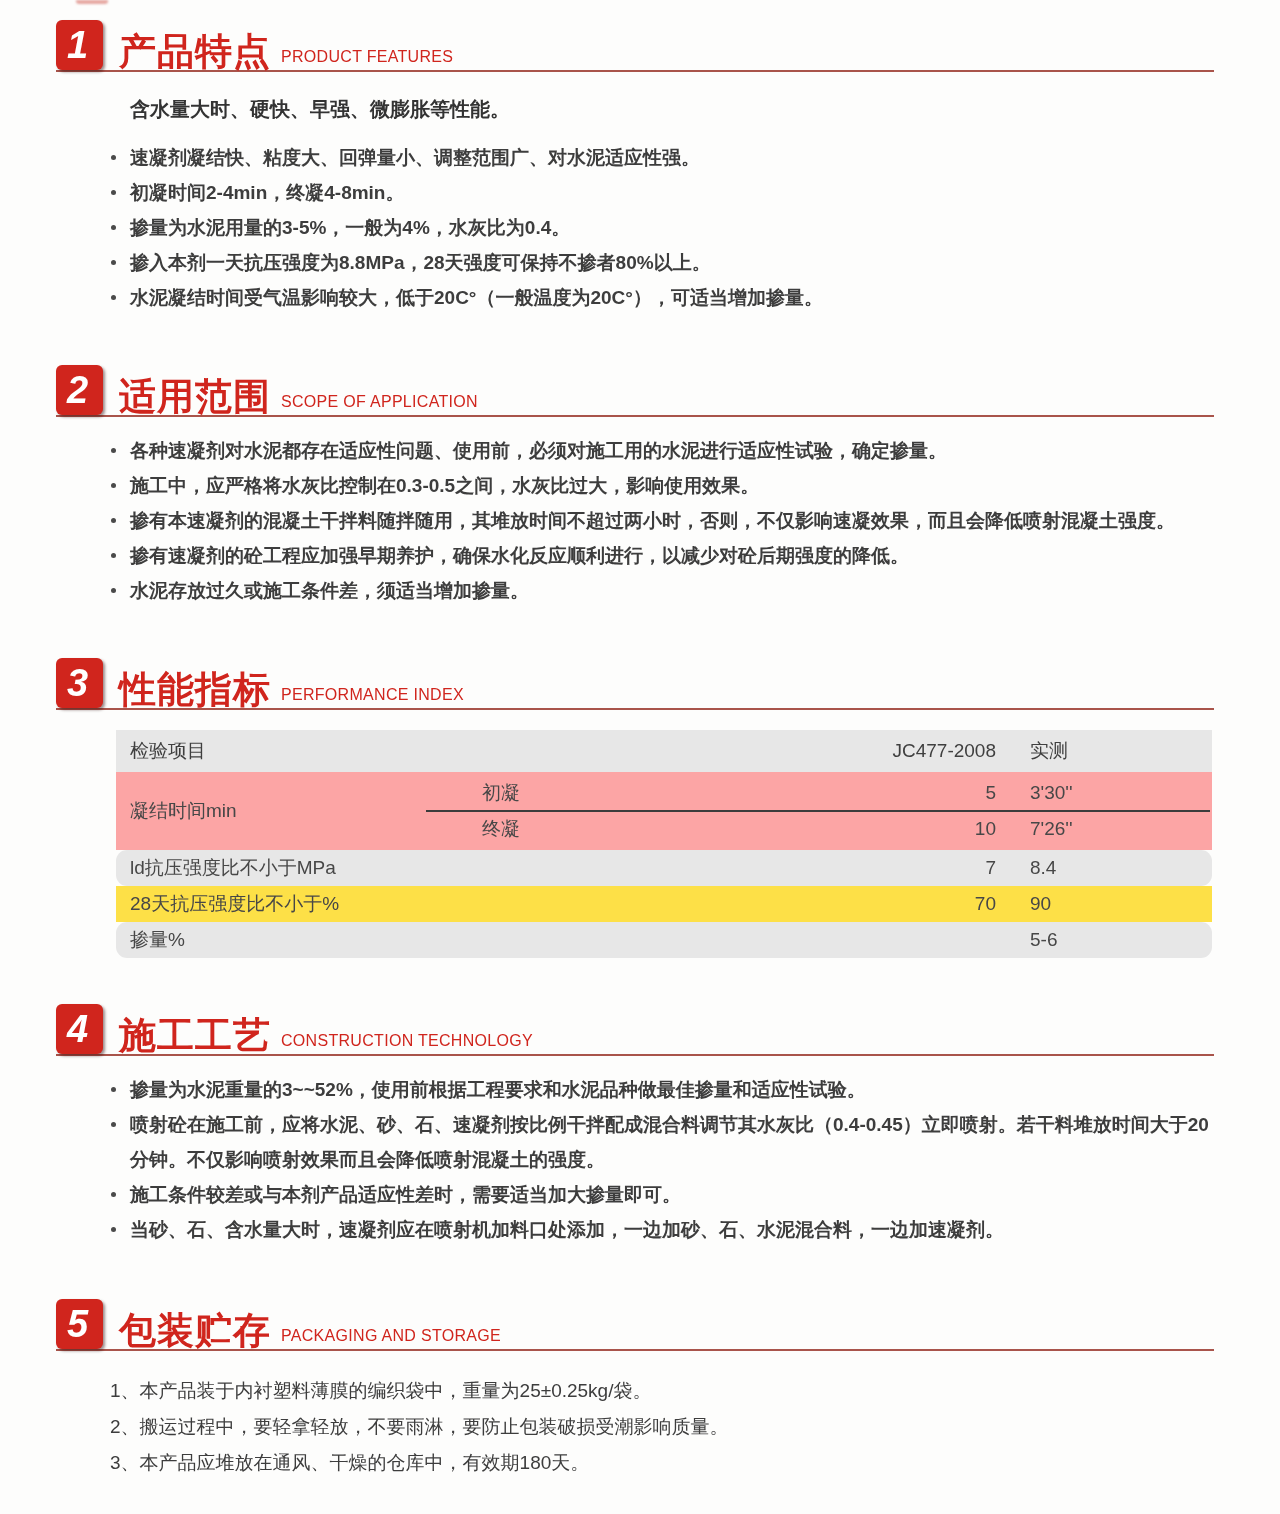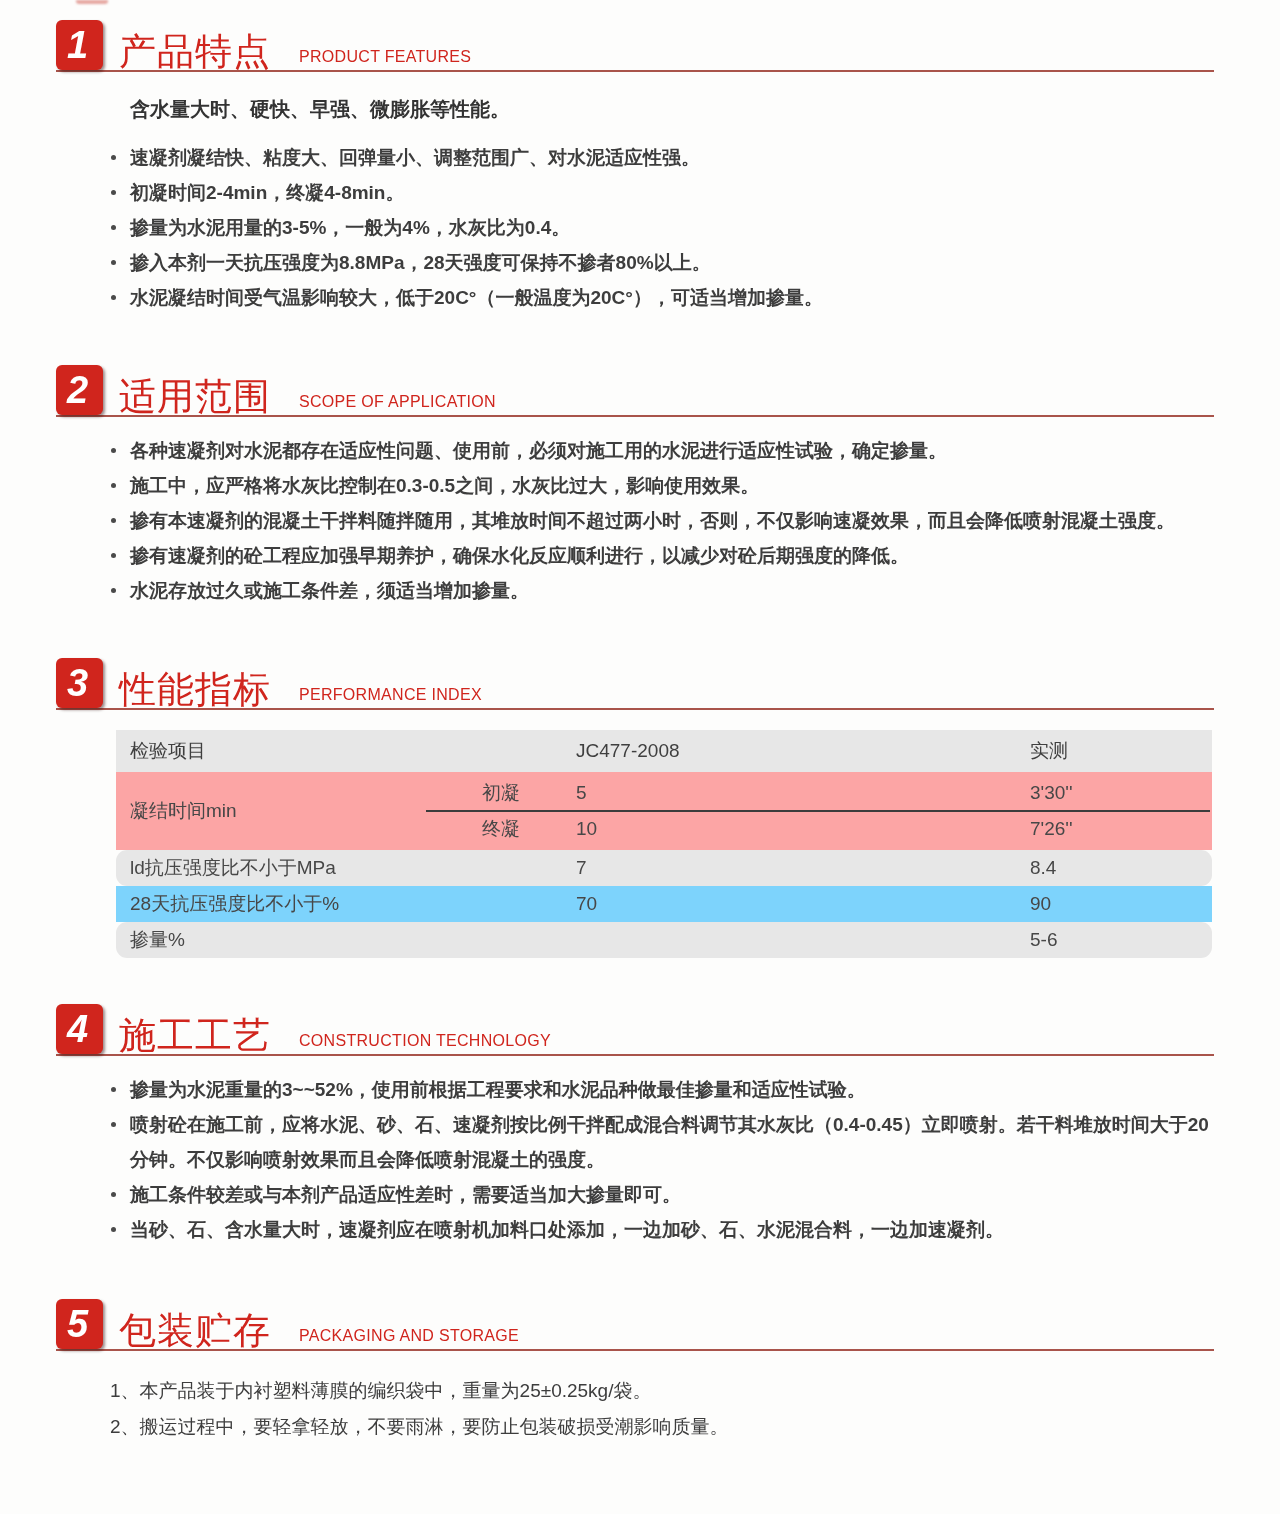--- a/index.html
+++ b/index.html
@@ -25,48 +25,48 @@
   
   section{display:block;}
   .sec-head{display:flex;align-items:flex-end;border-bottom:2px solid var(--rule);}
   .badge{
     width:47px;height:50px;background:var(--red);border-radius:6px;
     display:flex;align-items:center;justify-content:center;
     box-shadow:2px 2px 3px rgba(40,5,5,.45);
     flex:0 0 auto;
   }
   .badge span{color:#fff;font-size:38px;font-weight:bold;font-style:italic;line-height:1;transform:translateX(-2px);}
-  .t-cn{font-size:37px;font-weight:normal;color:var(--red);margin:0 18px 1px 16px;line-height:.95;letter-spacing:1px;}
+  .t-cn{font-size:37px;font-weight:bold;color:var(--red);margin:0 0 1px 16px;line-height:.95;letter-spacing:1px;}
   .t-en{font-size:16px;color:var(--red);margin:0 0 4px 10px;font-weight:400;letter-spacing:.3px;white-space:nowrap;}
 
   
   .intro{font-weight:bold;font-size:20px;margin:22px 0 0 74px;line-height:30px;color:#333;}
   ul.bullets{list-style:none;margin:16px 0 0 52px;padding:0;font-size:19px;font-weight:bold;}
   ul.bullets li{position:relative;padding-left:22px;line-height:35px;}
   ul.bullets li::before{
     content:"";position:absolute;left:3px;top:15px;width:5px;height:5px;border-radius:50%;background:#4a4a4a;
   }
   ul.plain{list-style:none;margin:22px 0 0 54px;padding:0;font-size:19px;}
   ul.plain li{line-height:36px;}
 
   .mt1{margin-top:0;}
   .mt2{margin-top:50px;}
   .mt3{margin-top:50px;}
   .mt4{margin-top:46px;}
   .mt5{margin-top:52px;}
 
   
   .ptable{margin:20px 0 0 60px;width:1096px;font-size:19px;color:#474747;}
-  .trow{display:flex;align-items:center;min-height:36px;background:#7dd3fc;}
+  .trow{display:flex;align-items:center;min-height:36px;background:#fde047;}
   .trow.gray{background:var(--rowgray);border-radius:11px;}
   .trow.thead{background:var(--rowgray);min-height:42px;font-size:19px;color:#3f3f3f;}
   .c-item{width:310px;padding-left:14px;}
   .c-item.wide{width:460px;}
   .c-sub{width:150px;text-align:center;}
-  .c-std{width:420px;text-align:left;}
+  .c-std{width:420px;text-align:right;}
   .c-meas{flex:1;padding-left:34px;}
   .trow.setting{padding:4px 0;align-items:center;background:#fca5a5;}
   .setting-block{flex:1;display:flex;flex-direction:column;}
   .subrow{display:flex;align-items:center;height:34px;}
   .subdivider{height:2px;background:var(--divdark);margin-right:2px;}
 </style>
 </head>
 <body>
 
 <div class="page">
@@ -180,15 +180,16 @@
     <header class="sec-head">
       <div class="badge">
         <span>5</span>
       </div>
       <h2 class="t-cn">包装贮存</h2>
       <span class="t-en">PACKAGING AND STORAGE</span>
     </header>
     <ul class="plain">
       <li>1、本产品装于内衬塑料薄膜的编织袋中，重量为25±0.25kg/袋。</li>
       <li>2、搬运过程中，要轻拿轻放，不要雨淋，要防止包装破损受潮影响质量。</li>
+      <li>3、本产品应堆放在通风、干燥的仓库中，有效期180天。</li>
     </ul>
   </section>
 </div>
 
 </body></html>

